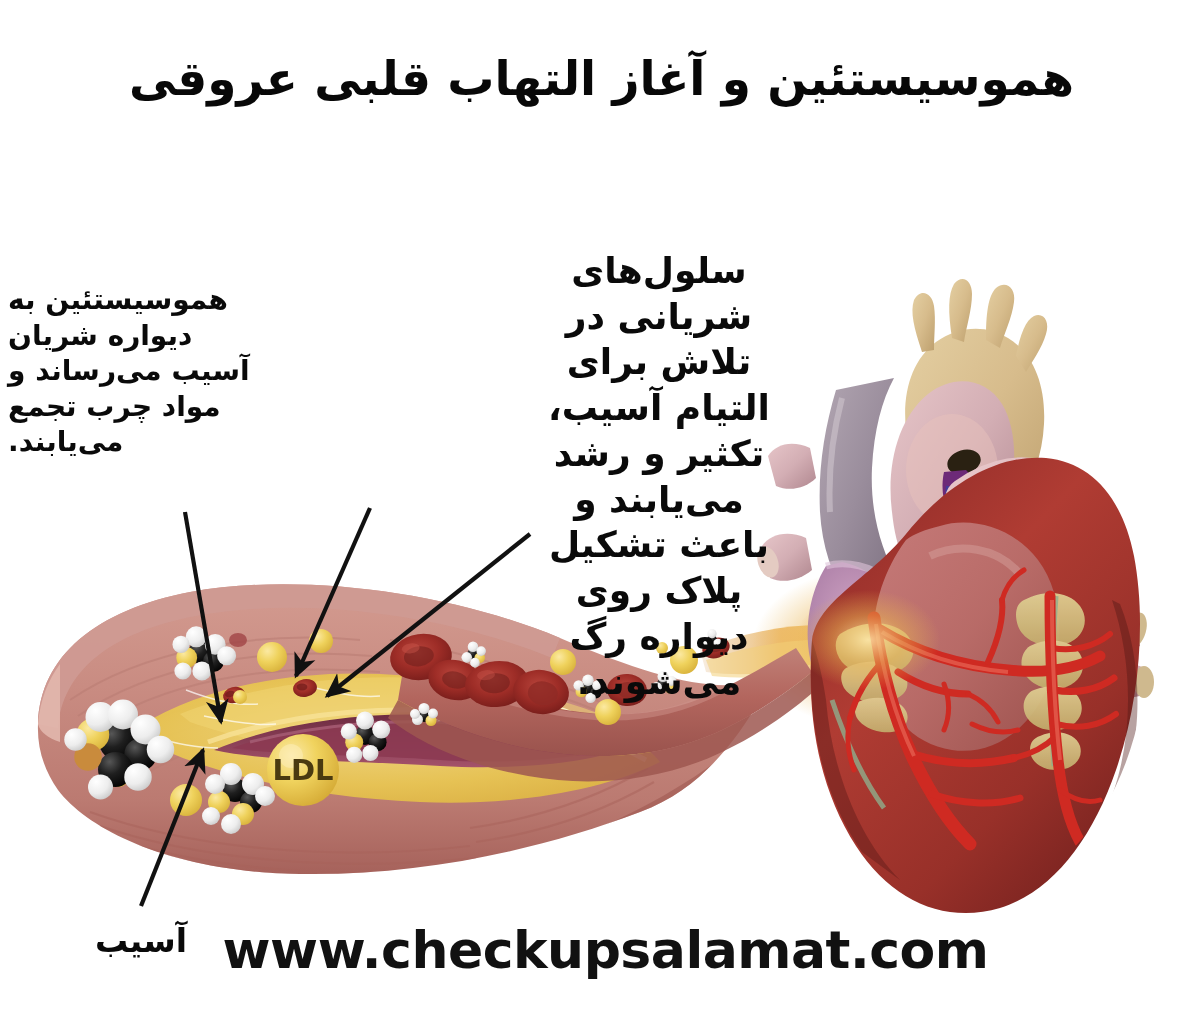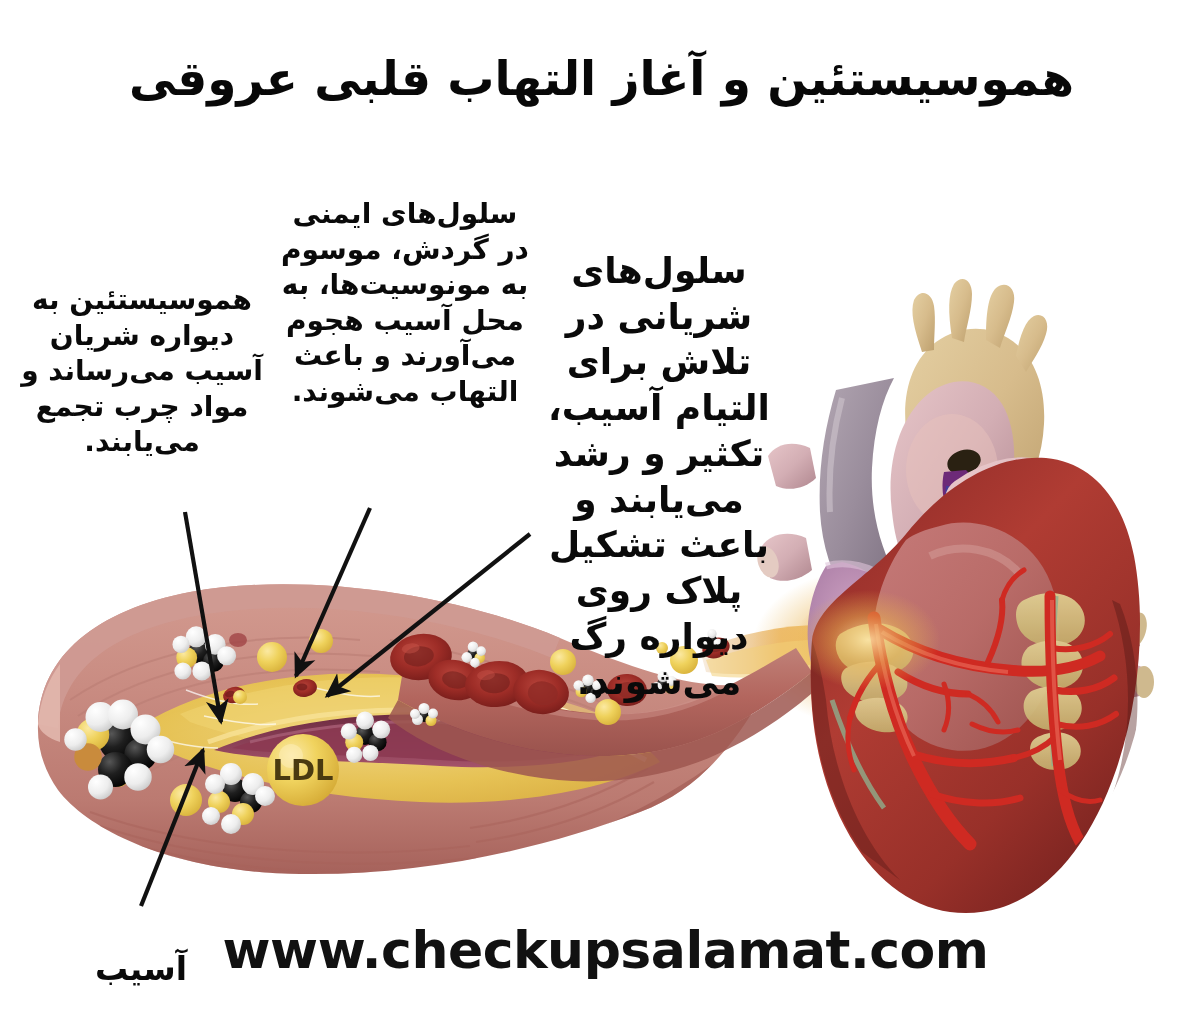--- a/index.html
+++ b/index.html
@@ -20,33 +20,33 @@
     direction:rtl;white-space:nowrap;
   }
 
   
   .callout{
     position:absolute;direction:rtl;color:#0a0a0a;
     font-weight:bold;line-height:1.27;
   }
   #callout-homocysteine{
     left:8px;top:282px;width:268px;
-    text-align:center;font-size:28px;
+    text-align:left;font-size:28px;
   }
   #callout-monocytes{
     left:276px;top:196px;width:258px;
     text-align:center;font-size:28px;
   }
   #callout-plaque{
     left:528px;top:248px;width:262px;
     text-align:center;font-size:36px;
   }
   #callout-damage{
     left:46px;top:920px;width:190px;
-    text-align:center;font-size:33px;margin-top:28px;
+    text-align:center;font-size:33px;
   }
   #site-url{
     position:absolute;left:16px;top:920px;width:1179px;
     text-align:center;font-size:52px;font-weight:bold;
     color:#111;letter-spacing:-0.5px;direction:ltr;
   }
 
   
   #illustration{position:absolute;left:0;top:0;width:1179px;height:1030px;}
   .ldl-label{
@@ -565,20 +565,19 @@
       <line x1="530" y1="534" x2="327" y2="696" stroke-width="4.2" marker-end="url(#arrowHead)"></line>
 
       <line x1="141" y1="906" x2="203" y2="750" stroke-width="4.2" marker-end="url(#arrowHead)"></line>
     </g>
   </svg>
 
   <div id="page-title">هموسیستئین و آغاز التهاب قلبی عروقی</div>
 
   <div class="callout" id="callout-homocysteine">هموسیستئین به دیواره شریان آسیب می‌رساند و مواد چرب تجمع می‌یابند.</div>
 
-  <div class="callout" id="callout-monocytes">سلول‌های ایمنی در گردش، موسوم به مونوسیت‌ها، به محل آسیب هجوم می‌آورند و باعث التهاب می‌شوند.</div>
 
   <div class="callout" id="callout-plaque">سلول‌های شریانی در تلاش برای التیام آسیب، تکثیر و رشد می‌یابند و باعث تشکیل پلاک روی دیواره رگ می‌شوند.</div>
 
   <div class="callout" id="callout-damage">آسیب</div>
 
   <div id="site-url">www.checkupsalamat.com</div>
 </div>
 
 </body></html>

